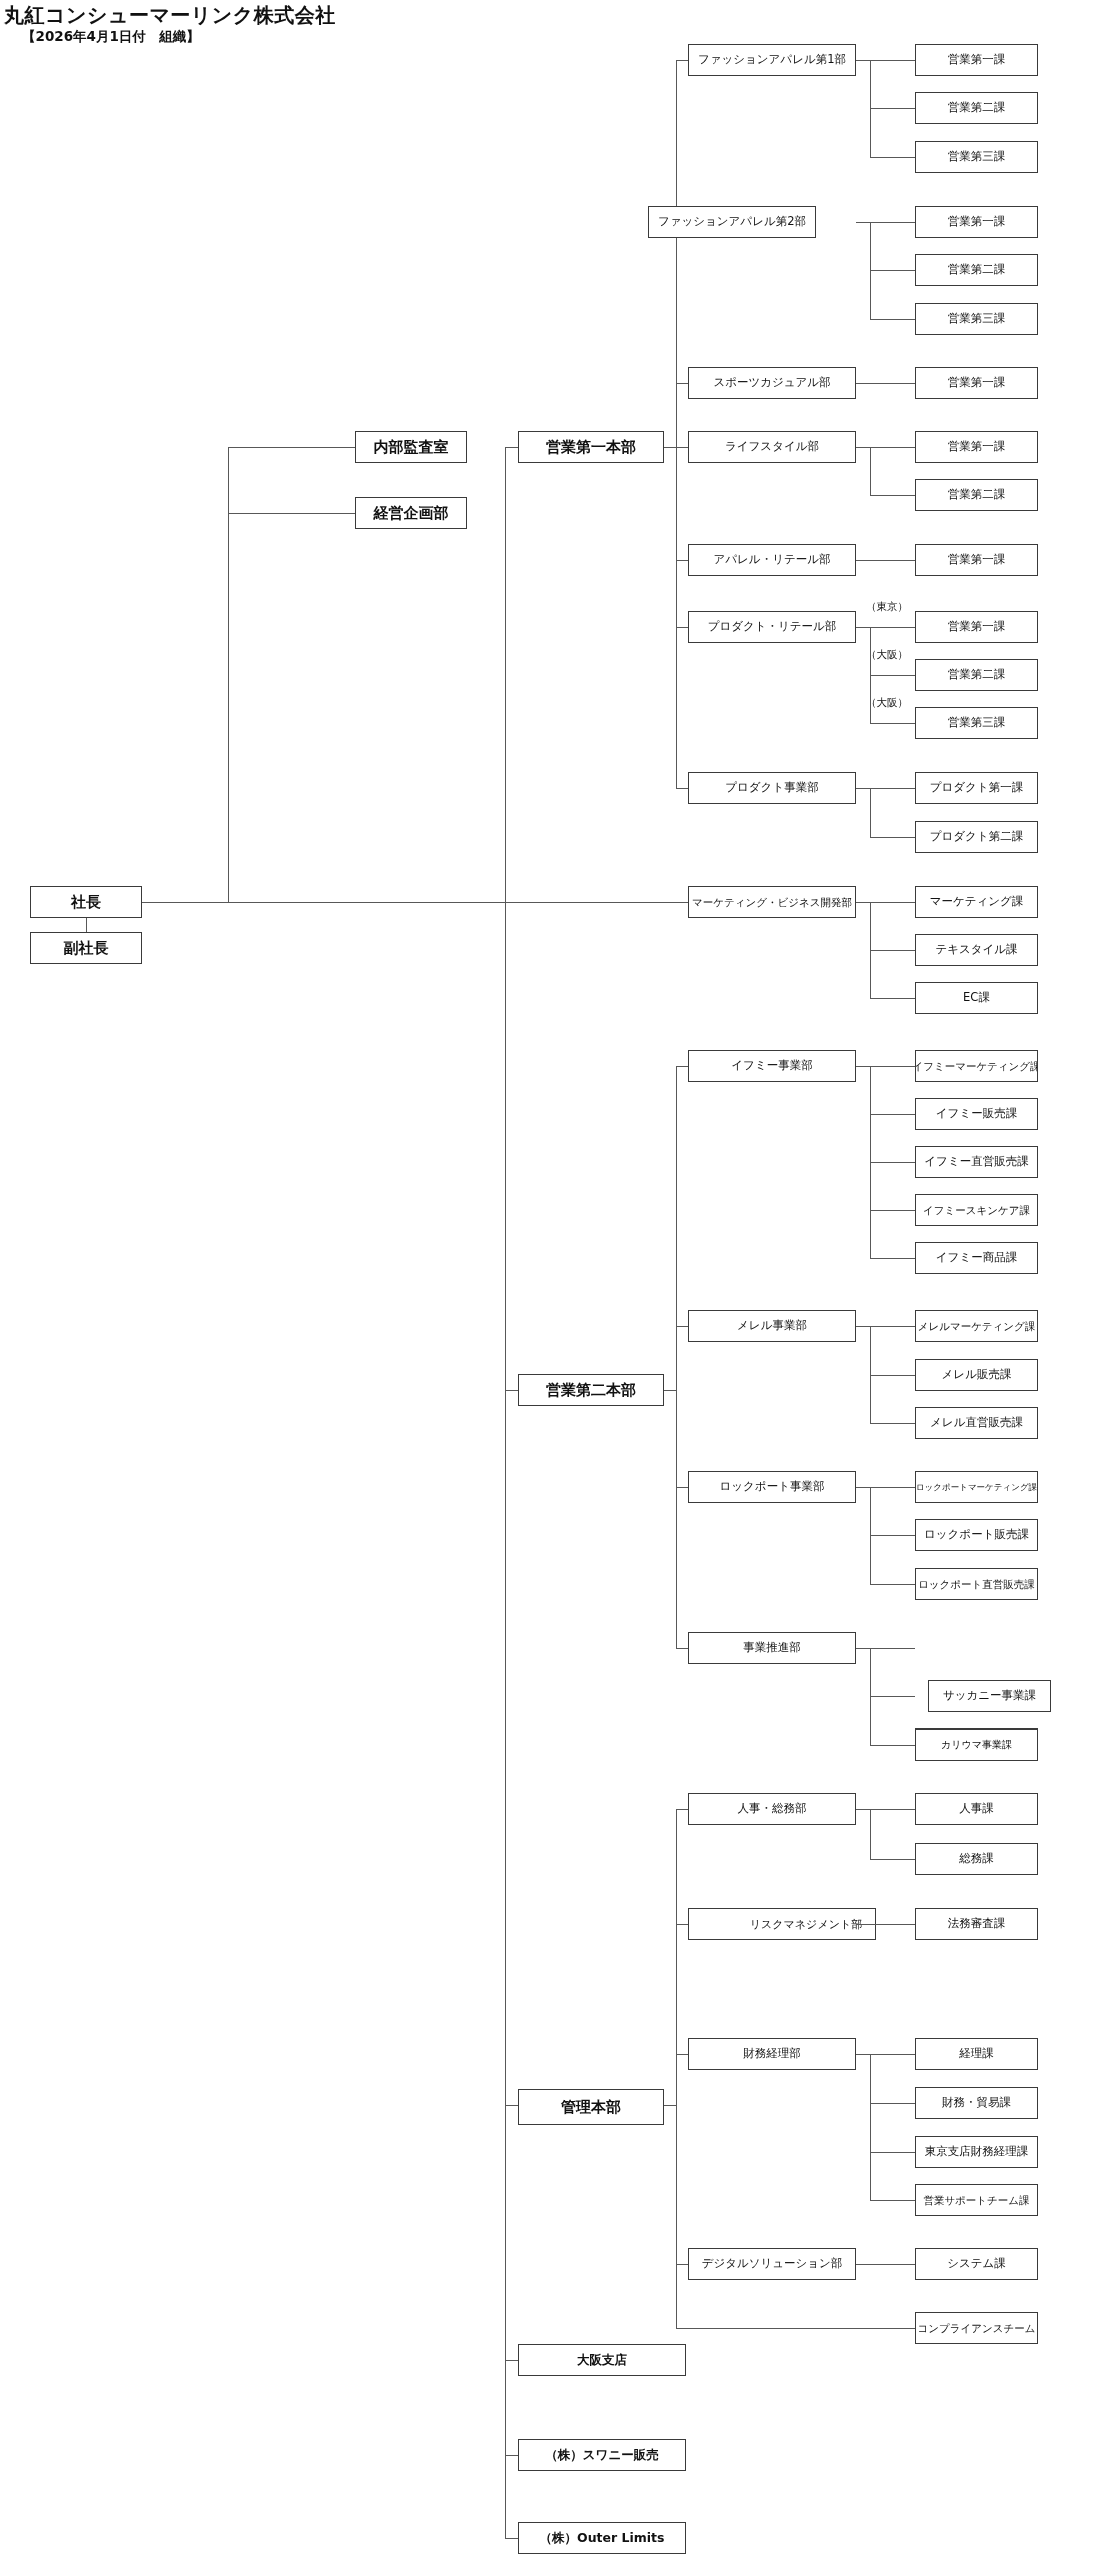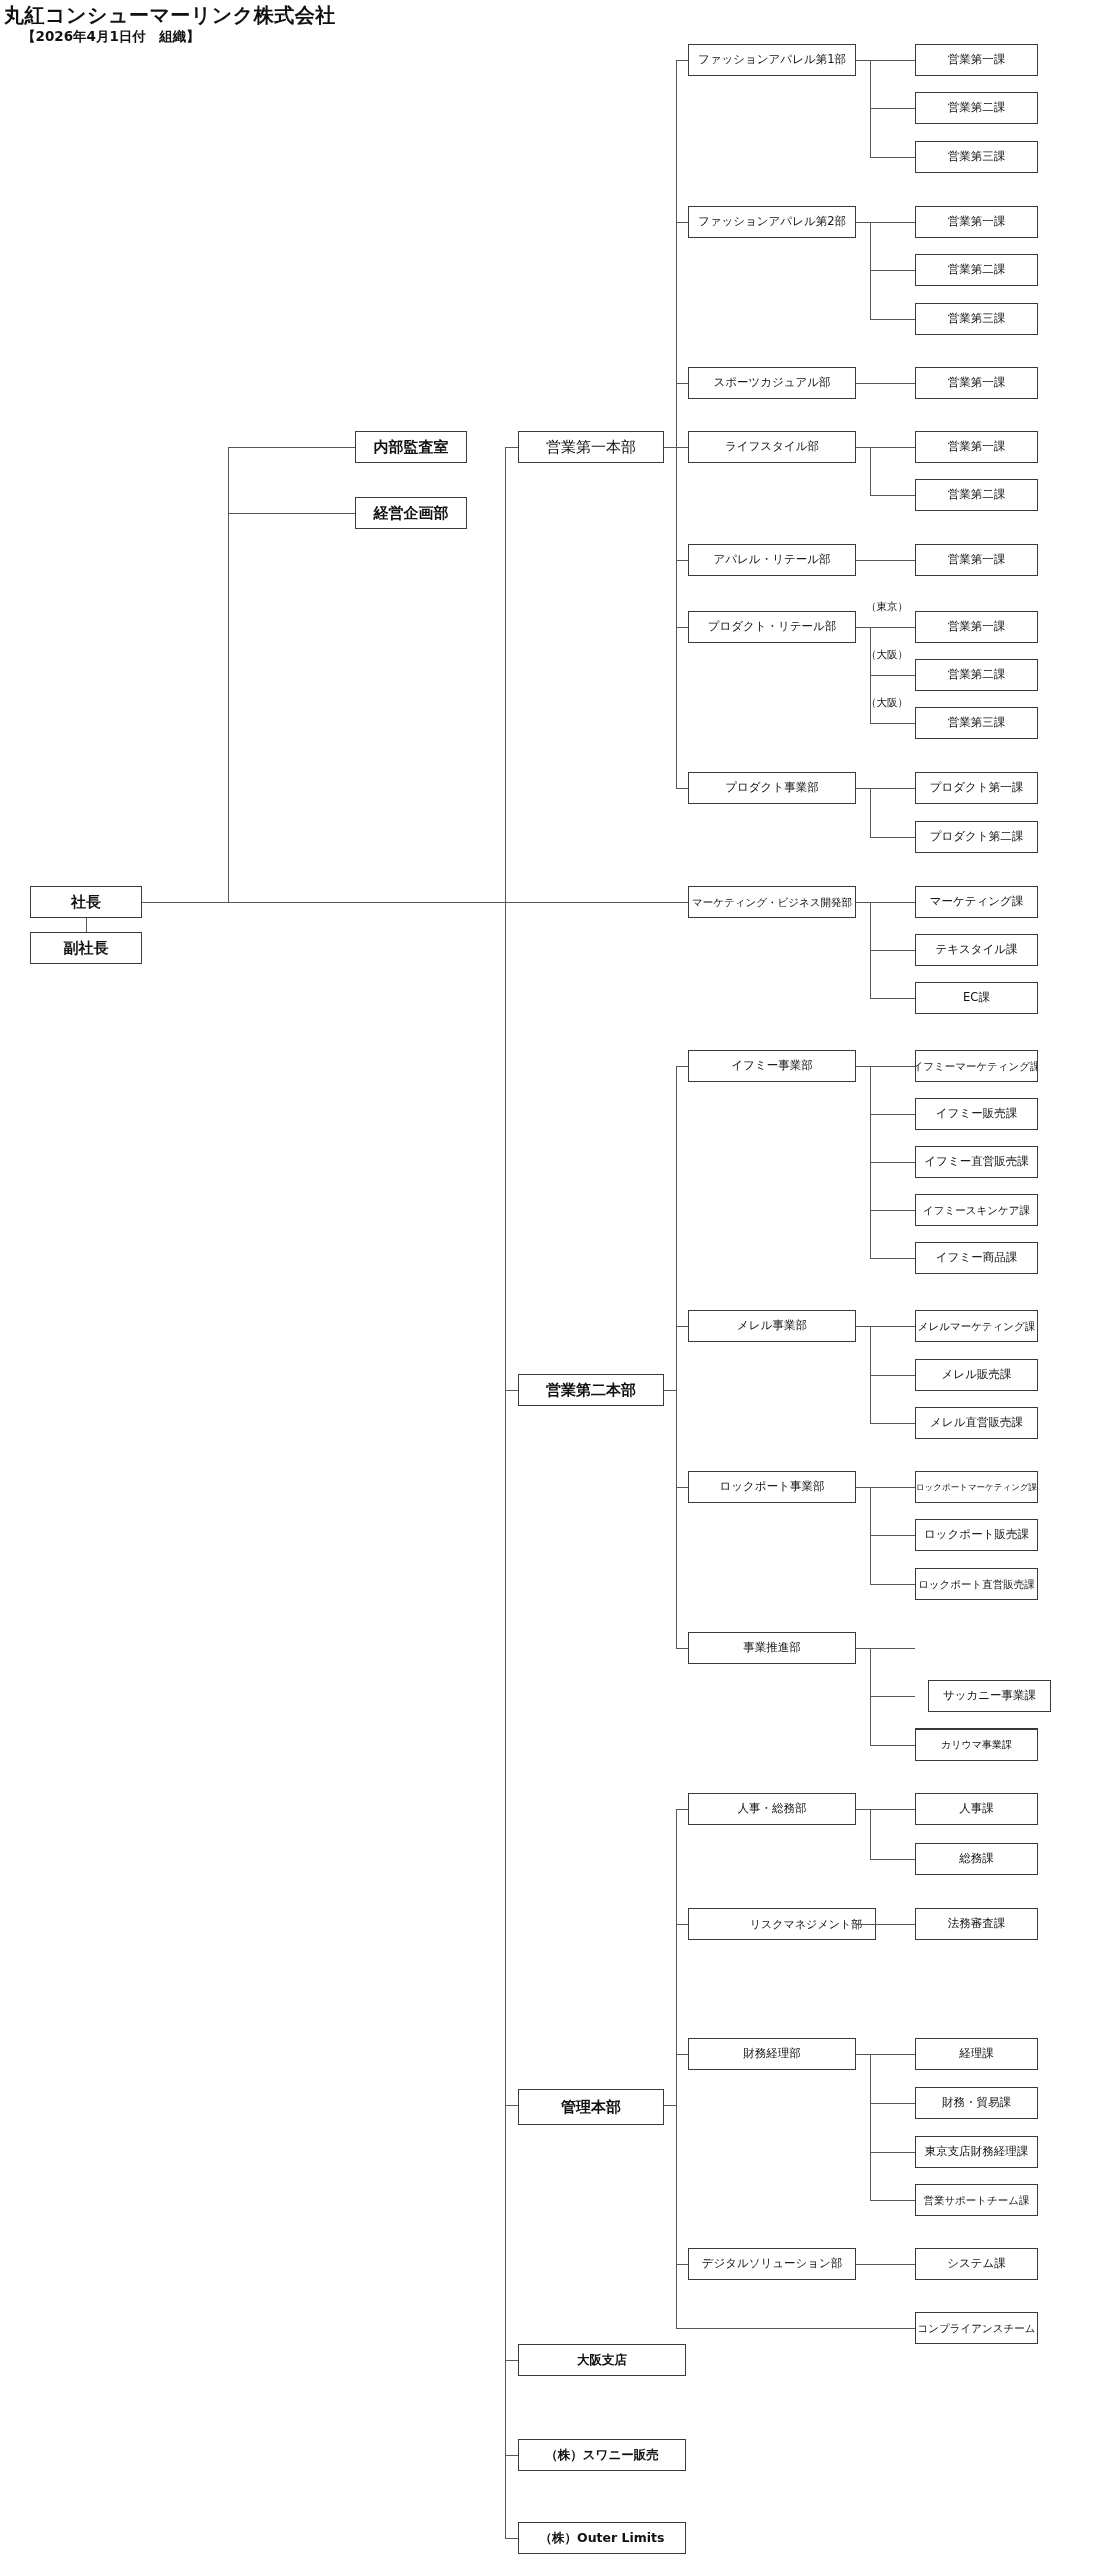--- a/index.html
+++ b/index.html
@@ -40,35 +40,35 @@
       <div class="node" style="left: 30px; top: 932px; width: 112px; height: 32px; font-size: 15px; font-weight: 600;">副社長</div>
       <div class="line" style="left: 86px; top: 918px; width: 1px; height: 14px;"></div>
       <div class="line" style="left: 142px; top: 902px; width: 546px; height: 1px;"></div>
       <div class="line" style="left: 228px; top: 447px; width: 1px; height: 455px;"></div>
       <div class="line" style="left: 228px; top: 447px; width: 127px; height: 1px;"></div>
       <div class="node" style="left: 355px; top: 431px; width: 112px; height: 32px; font-size: 15px; font-weight: 600;">内部監査室</div>
       <div class="line" style="left: 228px; top: 513px; width: 127px; height: 1px;"></div>
       <div class="node" style="left: 355px; top: 497px; width: 112px; height: 32px; font-size: 15px; font-weight: 600;">経営企画部</div>
       <div class="line" style="left: 505px; top: 447px; width: 1px; height: 2091px;"></div>
       <div class="line" style="left: 505px; top: 447px; width: 13px; height: 1px;"></div>
-      <div class="node" style="left: 518px; top: 431px; width: 146px; height: 32px; font-size: 15px; font-weight: 400;">営業第一本部</div>
+      <div class="node" style="left: 518px; top: 431px; width: 146px; height: 32px; font-size: 15px; font-weight: 700;">営業第一本部</div>
       <div class="line" style="left: 664px; top: 447px; width: 12px; height: 1px;"></div>
       <div class="line" style="left: 676px; top: 60px; width: 1px; height: 728px;"></div>
       <div class="line" style="left: 676px; top: 60px; width: 12px; height: 1px;"></div>
       <div class="node" style="left: 688px; top: 44px; width: 168px; height: 32px; font-size: 11.5px; font-weight: 500;">ファッションアパレル第1部</div>
       <div class="line" style="left: 856px; top: 60px; width: 14px; height: 1px;"></div>
       <div class="line" style="left: 870px; top: 60px; width: 1px; height: 97px;"></div>
       <div class="line" style="left: 870px; top: 60px; width: 45px; height: 1px;"></div>
       <div class="line" style="left: 870px; top: 108px; width: 45px; height: 1px;"></div>
       <div class="line" style="left: 870px; top: 157px; width: 45px; height: 1px;"></div>
       <div class="node" style="left: 915px; top: 44px; width: 123px; height: 32px; font-size: 11.5px; font-weight: 500;">営業第一課</div>
       <div class="node" style="left: 915px; top: 92px; width: 123px; height: 32px; font-size: 11.5px; font-weight: 500;">営業第二課</div>
       <div class="node" style="left: 915px; top: 141px; width: 123px; height: 32px; font-size: 11.5px; font-weight: 500;">営業第三課</div>
       <div class="line" style="left: 676px; top: 222px; width: 12px; height: 1px;"></div>
-      <div class="node" style="left: 688px; top: 206px; width: 168px; height: 32px; font-size: 11.5px; font-weight: 500;">ファッションアパレル第2部</div>
+      <div class="node" style="left: 648px; top: 206px; width: 168px; height: 32px; font-size: 11.5px; font-weight: 500;">ファッションアパレル第2部</div>
       <div class="line" style="left: 856px; top: 222px; width: 14px; height: 1px;"></div>
       <div class="line" style="left: 870px; top: 222px; width: 1px; height: 97px;"></div>
       <div class="line" style="left: 870px; top: 222px; width: 45px; height: 1px;"></div>
       <div class="line" style="left: 870px; top: 270px; width: 45px; height: 1px;"></div>
       <div class="line" style="left: 870px; top: 319px; width: 45px; height: 1px;"></div>
       <div class="node" style="left: 915px; top: 206px; width: 123px; height: 32px; font-size: 11.5px; font-weight: 500;">営業第一課</div>
       <div class="node" style="left: 915px; top: 254px; width: 123px; height: 32px; font-size: 11.5px; font-weight: 500;">営業第二課</div>
       <div class="node" style="left: 915px; top: 303px; width: 123px; height: 32px; font-size: 11.5px; font-weight: 500;">営業第三課</div>
       <div class="line" style="left: 676px; top: 383px; width: 12px; height: 1px;"></div>
       <div class="node" style="left: 688px; top: 367px; width: 168px; height: 32px; font-size: 11.5px; font-weight: 500;">スポーツカジュアル部</div>

